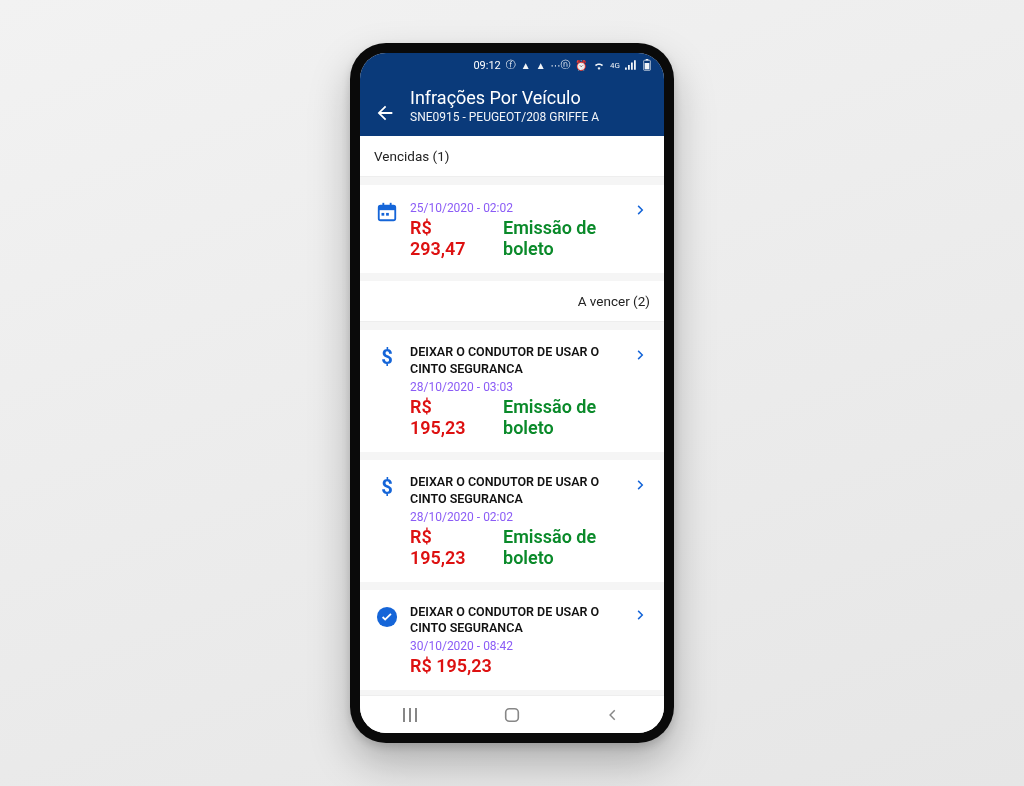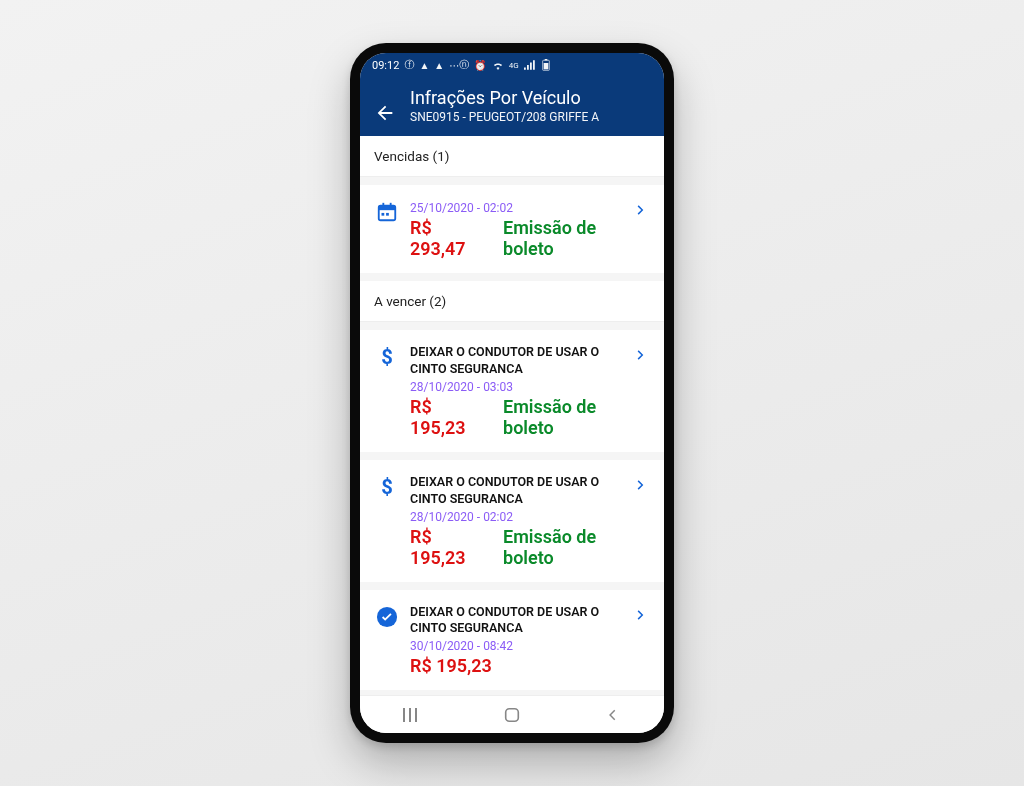--- a/index.html
+++ b/index.html
@@ -29,21 +29,21 @@
     overflow: hidden;
     display: flex;
     flex-direction: column;
   }
   .statusbar {
     height: 24px;
     background: #0a3a7a;
     color: #fff;
     display: flex;
     align-items: center;
-    justify-content: flex-start;
+    justify-content: flex-end;
     padding: 0 12px;
     font-size: 11px;
   }
   .statusbar .left, .statusbar .right { display:flex; align-items:center; gap:5px; }
   .status-icon { font-size:10px; opacity:.95; }
   .appbar {
     background: #0a3a7a;
     color: #fff;
     padding: 10px 14px 12px 14px;
     display: flex;
@@ -56,21 +56,21 @@
   .appbar-sub { font-size: 12px; opacity:.95; margin-top:2px; }
   .content { flex:1; overflow-y:auto; background:#f5f5f5; }
   .section-header {
     background:#fff;
     padding:12px 14px;
     font-size:13.5px;
     color:#222;
     border-bottom:1px solid #eee;
     margin-bottom:8px;
   }
-  .section-header.mt { margin-top:8px; }
+  .section-header.mt { margin-top:8px;text-align:right; }
   .card {
     background:#fff;
     display:flex;
     align-items:flex-start;
     padding:14px 12px 14px 14px;
     margin-bottom:8px;
     cursor:pointer;
   }
   .card-icon {
     width:26px;

